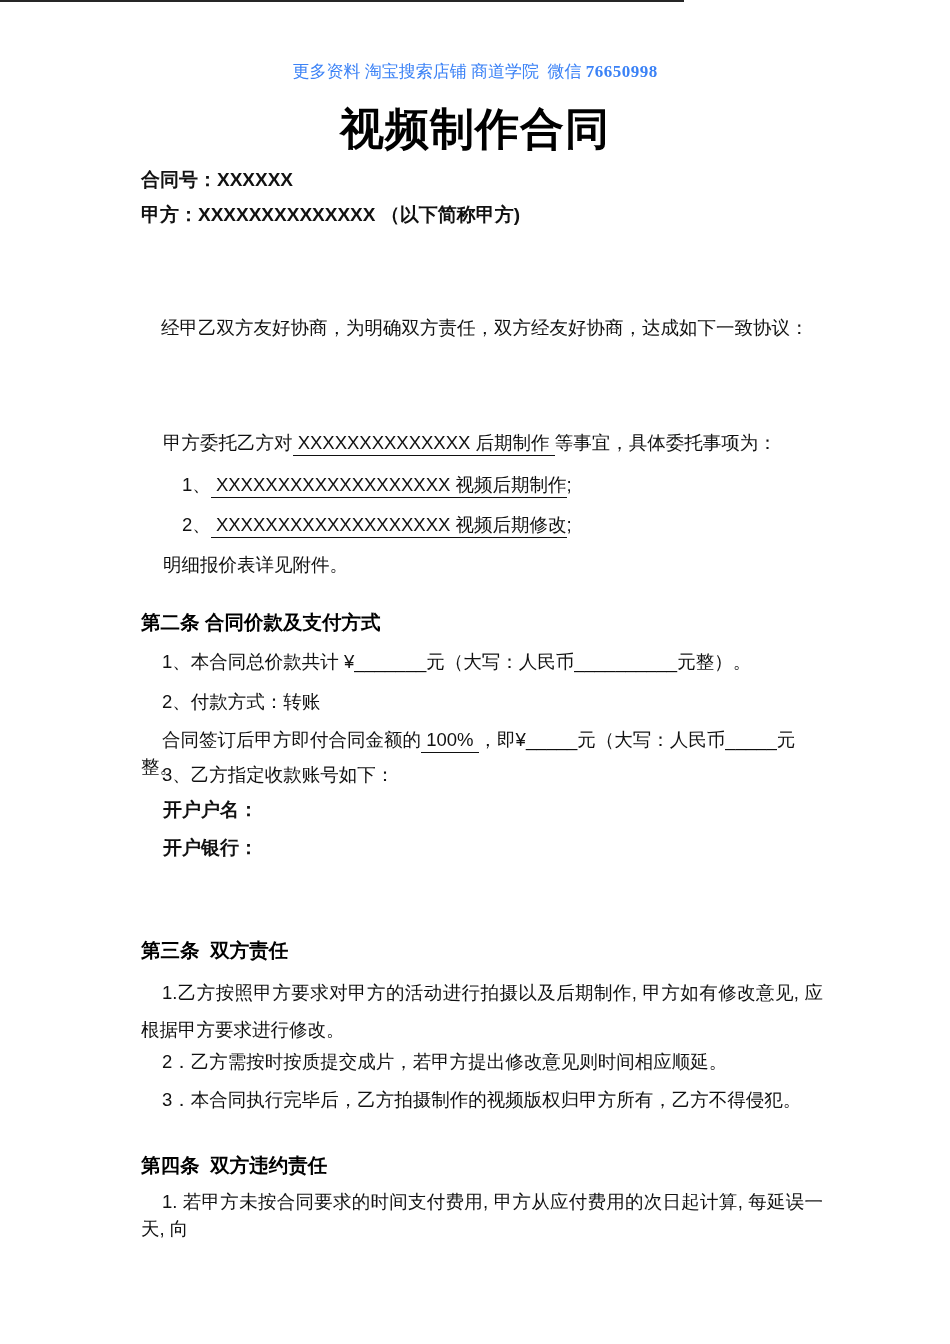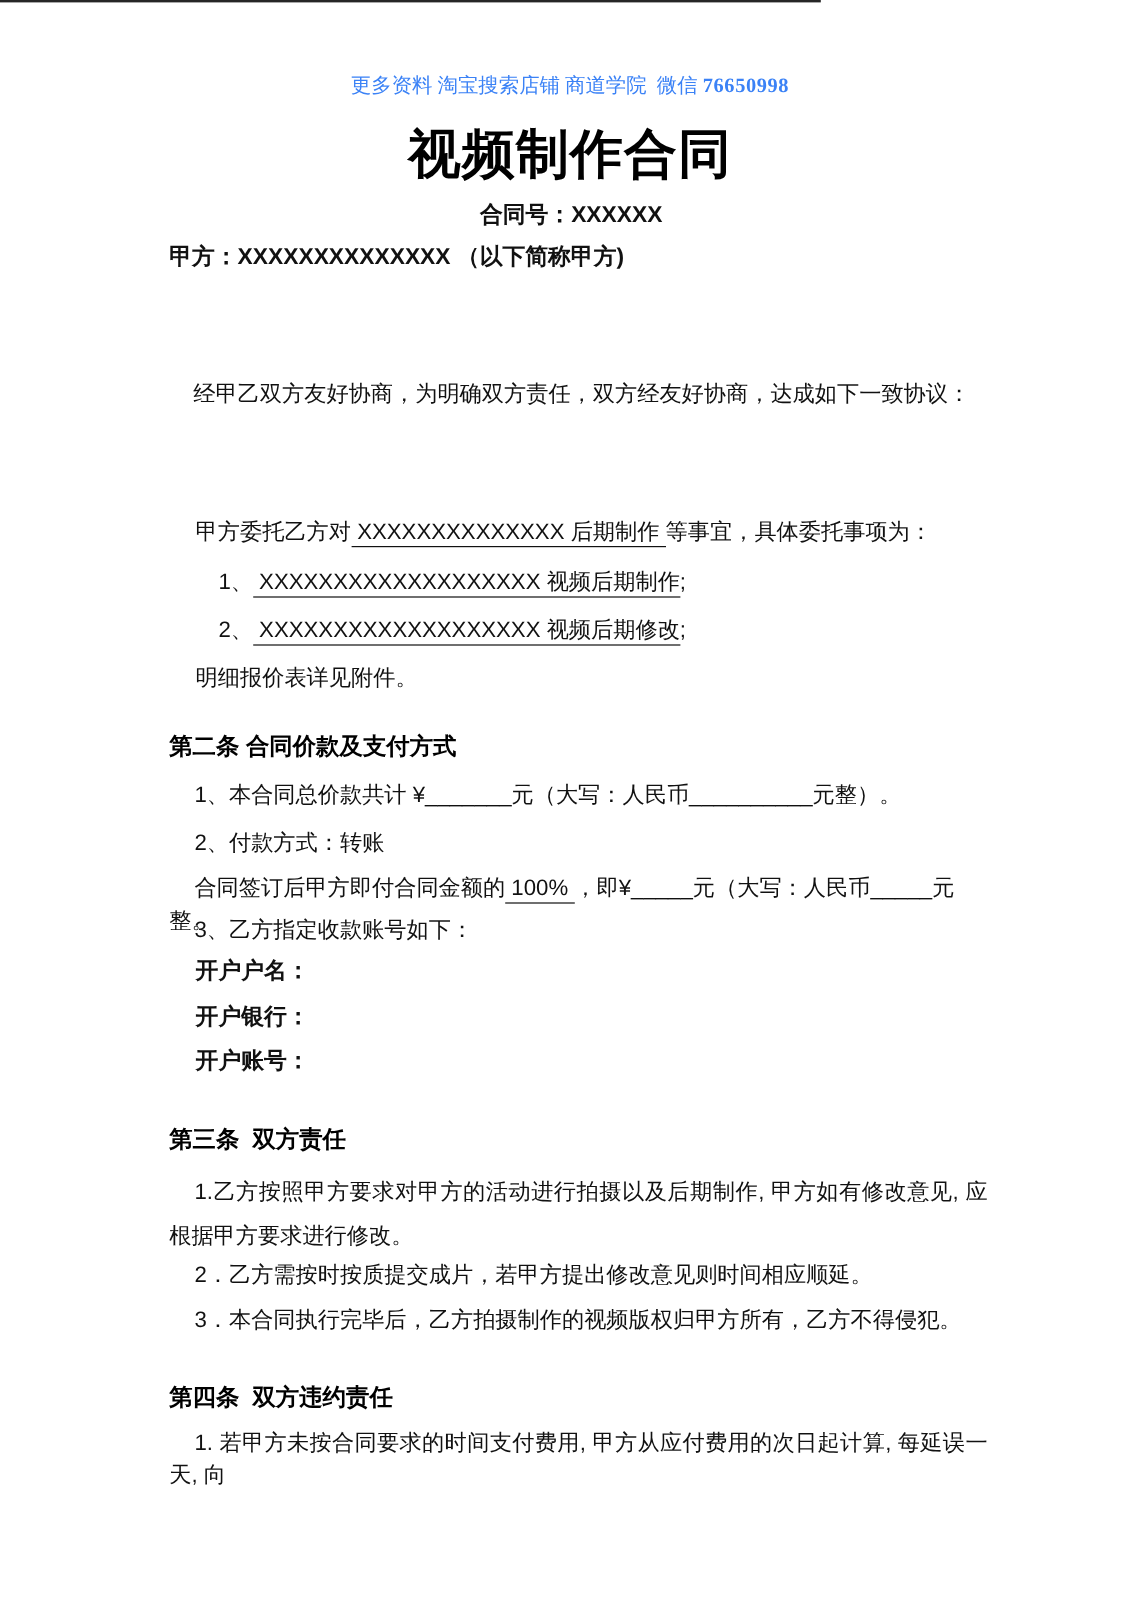--- a/index.html
+++ b/index.html
@@ -18,21 +18,21 @@
     white-space:pre-wrap;
   }
   .full{left:0;width:950px;text-align:center;}
   .serif{font-family:"Liberation Serif","DejaVu Serif",serif;}
 
   .header-note{top:60px;font-size:17px;line-height:24px;color:#3b82f6;}
   .header-note .num{font-weight:bold;letter-spacing:.5px;}
   .rule{top:88px;left:141px;width:684px;height:0;border-top:2.5px solid #262626;}
 
   .title{top:100px;font-size:44px;line-height:58px;font-weight:900;letter-spacing:1px;color:#000;}
-  .contract-no{top:166px;font-size:19px;line-height:27px;font-weight:bold;text-align:center;padding-right:12px;box-sizing:border-box;}
+  .contract-no{top:166px;font-size:19px;line-height:27px;font-weight:bold;text-align:left;padding-right:12px;box-sizing:border-box;}
 
   .party-a{top:201px;font-size:19px;line-height:28px;font-weight:bold;}
   .party-b{top:244px;font-size:19px;line-height:28px;font-weight:bold;}
 
   .preamble{top:314px;text-indent:20px;}
 
   .sec-head{font-size:19.5px;line-height:28px;font-weight:bold;color:#000;}
   .s1-head{top:386px;}
   .s1-intro{top:429px;text-indent:22px;}
   .s1-item1{top:471px;text-indent:41px;}
@@ -92,21 +92,20 @@
   <div class="b s2-item1">1、本合同总价款共计 ¥_______元（大写：人民币__________元整）。</div>
 
   <div class="b s2-item2">2、付款方式：转账</div>
 
   <div class="b s2-pay"><span>合同签订后甲方即付合同金额的</span><span class="ul"> 100% </span><span>，即¥_____元（大写：人民币_____元整。</span></div>
 
   <div class="b s2-item3">3、乙方指定收款账号如下：</div>
 
   <div class="b acct acct-name">开户户名：</div>
   <div class="b acct acct-bank">开户银行：</div>
-  <div class="b acct acct-no">开户账号：</div>
 
   <div class="b sec-head s3-head">第三条  双方责任</div>
 
   <div class="b s3-p1">1.乙方按照甲方要求对甲方的活动进行拍摄以及后期制作, 甲方如有修改意见, 应根据甲方要求进行修改。</div>
   <div class="b s3-p2">2．乙方需按时按质提交成片，若甲方提出修改意见则时间相应顺延。</div>
   <div class="b s3-p3">3．本合同执行完毕后，乙方拍摄制作的视频版权归甲方所有，乙方不得侵犯。</div>
 
   <div class="b sec-head s4-head">第四条  双方违约责任</div>
 
   <div class="b s4-p1">1. 若甲方未按合同要求的时间支付费用, 甲方从应付费用的次日起计算, 每延误一天, 向</div>

